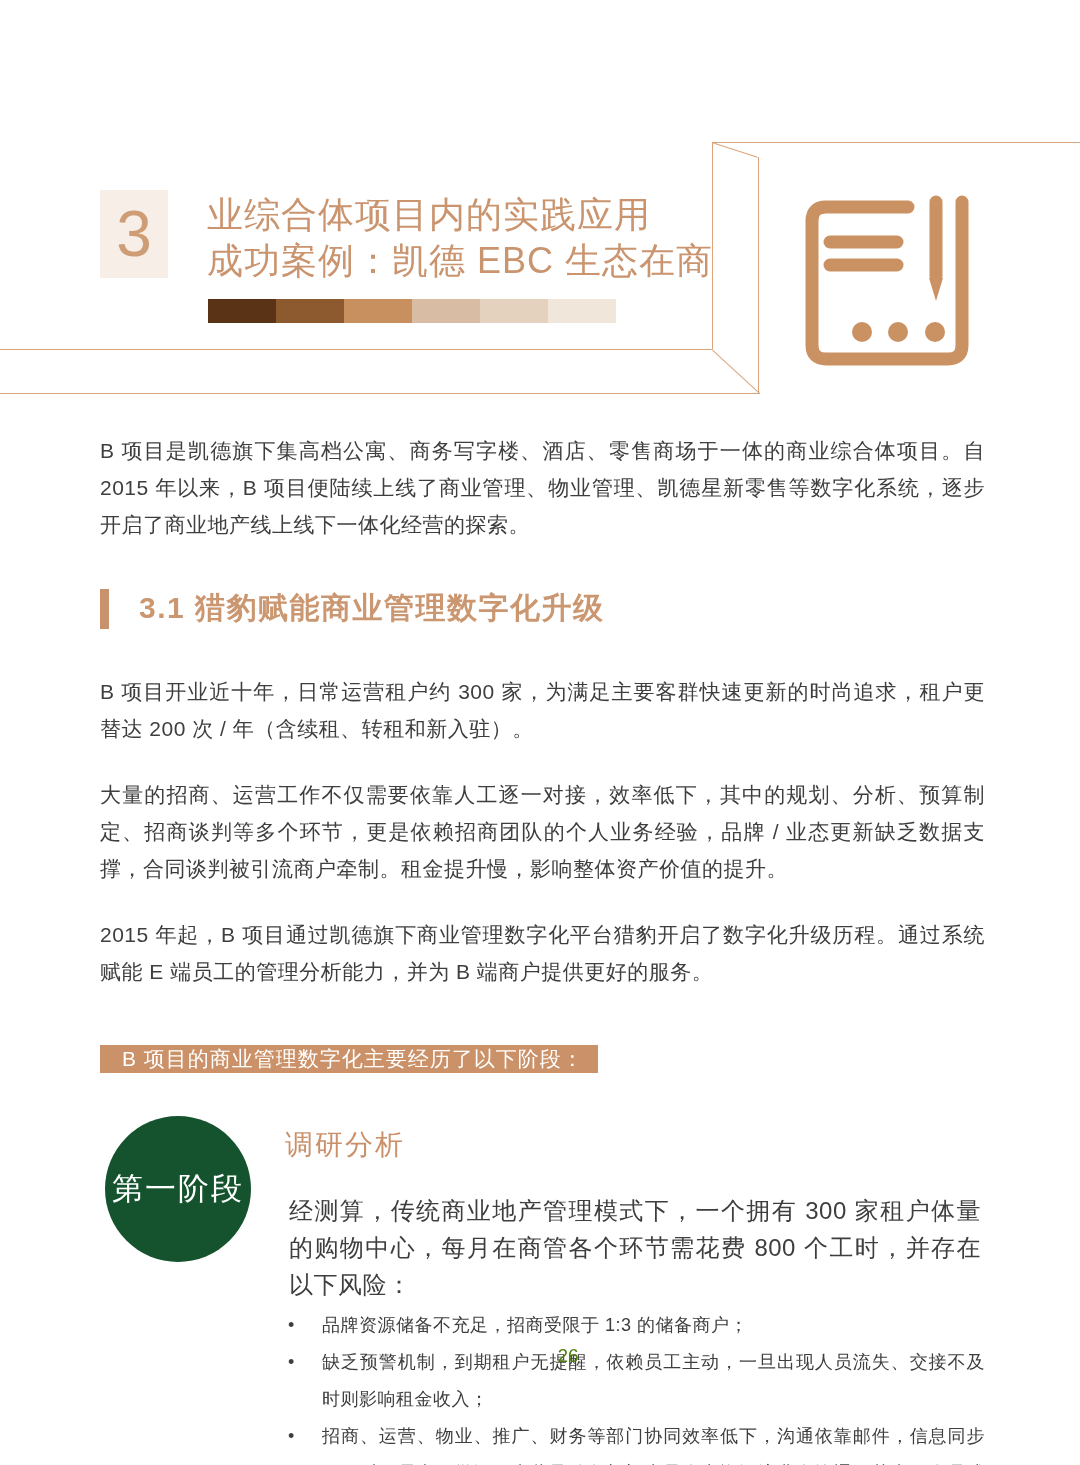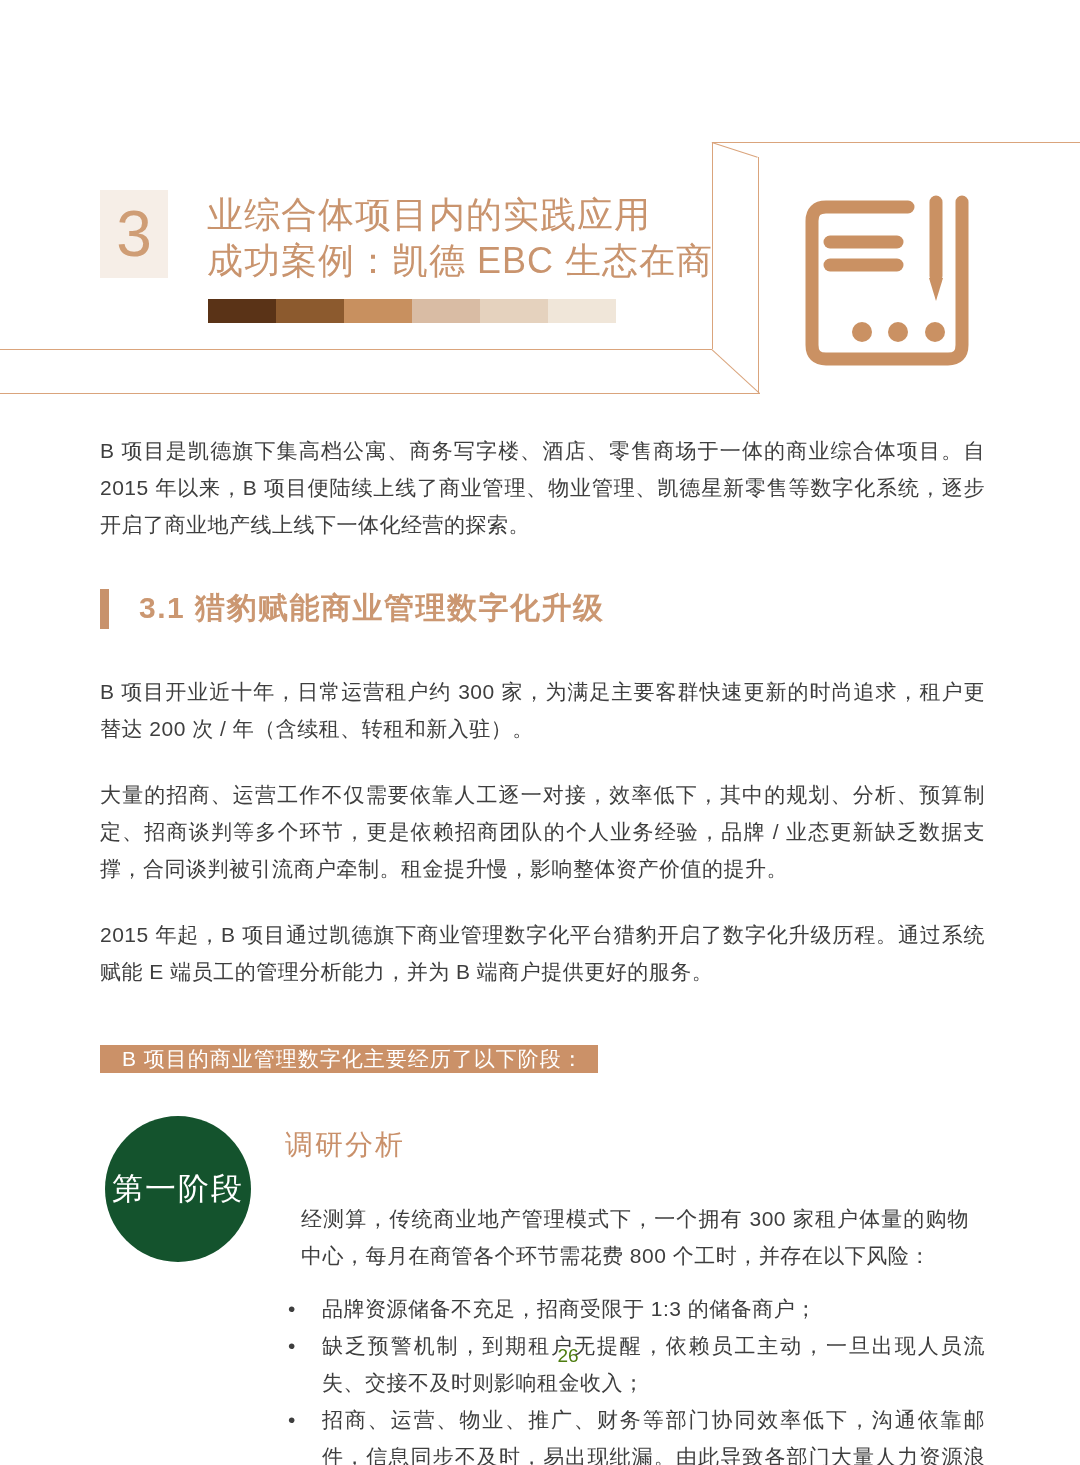--- a/index.html
+++ b/index.html
@@ -39,24 +39,24 @@
   .stage-banner{width:476px;background:#cb9168;color:#ffffff;font-size:21px;display:flex;
     align-items:center;padding-left:22px;letter-spacing:1px;}
   .banner-bar1{width:9px;background:#e7d3c1;margin-left:7px;}
   .banner-bar2{width:9px;background:#f2eadf;margin-left:4px;}
 
   .stage-block{display:flex;margin-top:34px;}
   .stage-circle{flex:0 0 auto;width:146px;height:146px;border-radius:50%;background:#14532d;
     display:flex;align-items:center;justify-content:center;margin-left:5px;}
   .stage-circle span{color:#ffffff;font-size:31px;letter-spacing:2px;}
   .stage-body{margin-left:34px;width:700px;}
-  .stage-heading{font-size:28px;color:#c9906a;letter-spacing:2px;margin:10px 0 36px 0;}
-  .stage-intro{font-size:21px;line-height:37px;text-align:justify;margin:16px;letter-spacing:0.5px;}
+  .stage-heading{font-size:28px;color:#c9906a;letter-spacing:2px;margin:10px 0 28px 0;}
+  .stage-intro{font-size:24px;line-height:37px;text-align:justify;margin:4px;letter-spacing:0.5px;}
   .stage-bullets{margin:0;padding:0;list-style:none;}
-  .stage-bullets li{position:relative;padding-left:37px;font-size:21px;line-height:37px;
+  .stage-bullets li{position:relative;padding-left:37px;font-size:18px;line-height:37px;
     text-align:justify;letter-spacing:0.5px;}
   .stage-bullets li::before{content:"\2022";position:absolute;left:3px;top:0;color:#3e3e3e;}
 
   .page-number{position:absolute;left:0;top:1345px;width:1080px;text-align:center;
     font-size:19px;color:#4d7c0f;margin-left:28px;}
 </style>
 </head>
 <body>
 
 <div class="page">

